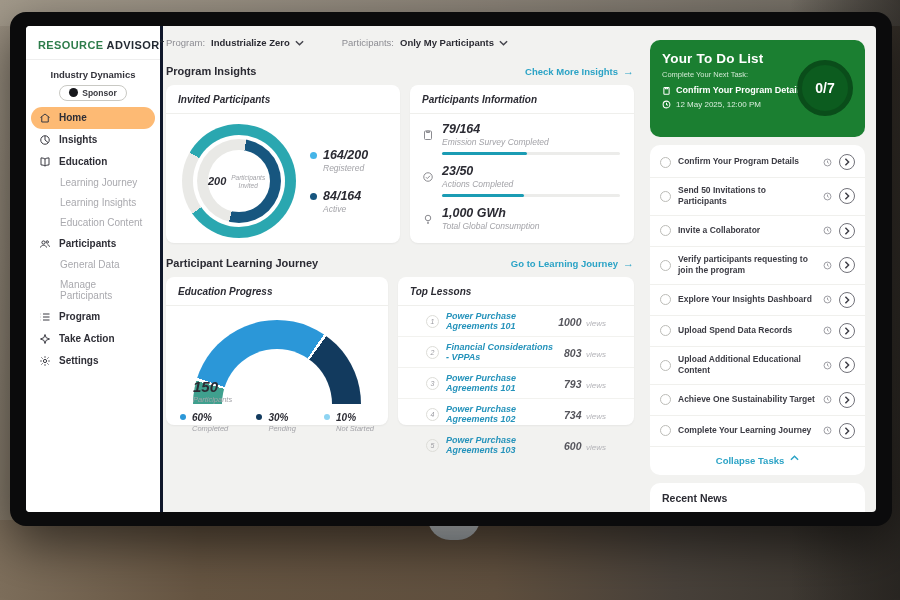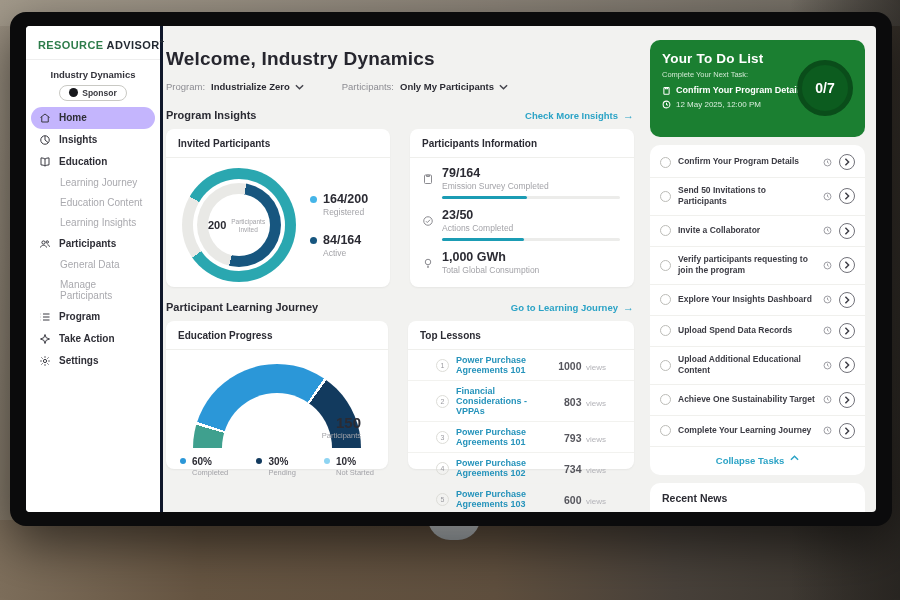--- a/index.html
+++ b/index.html
@@ -32,37 +32,37 @@
   .brand .b2 { color:#232a33; }
   .brand sup { font-size:8px; color:#232a33; }
   .org { text-align:center; font-size:9.5px; font-weight:bold; color:#33333b; margin-top:9px; }
   .sponsor { display:flex; align-items:center; gap:4px; width:max-content; margin:5px auto 6px;
     border:1px solid #c9c9c4; border-radius:10px; padding:2px 9px; font-size:8.5px; font-weight:bold; color:#3a3a40; background:#fff; }
   .sponsor .dot { width:9px; height:9px; border-radius:50%; background:#17181c; }
   .menu { margin-top:4px; }
   .mi { display:flex; align-items:center; gap:8px; padding:5px 13px; font-size:10px;
     font-weight:bold; color:#2e2e36; cursor:pointer; }
   .mi svg { width:12px; height:12px; stroke:#3a3a42; flex:0 0 auto; }
-  .mi.active { background:#c4b5fd; border-radius:14px; margin:0 5px; padding:5px 8px; }
+  .mi.active { background:#fdba74; border-radius:14px; margin:0 5px; padding:5px 8px; }
   .mi.sub { padding:4.5px 13px 4.5px 34px; font-weight:normal; color:#a9a9ae; }
 
   
   .main { position:absolute; left:140px; top:0; width:480px; height:100%; }
   .welcome { margin-top:22px; font-size:19px; font-weight:bold; color:#26262e; letter-spacing:.2px; }
   .filters { display:flex; align-items:center; gap:6px; margin-top:11px; font-size:9.5px; }
   .flabel { color:#8d8d93; }
   .fvalue { font-weight:bold; color:#2b2b33; display:flex; align-items:center; gap:5px; cursor:pointer; }
   .fvalue svg { width:9px; height:6px; stroke:#44444c; }
   .gap28 { width:26px; }
   .secrow { display:flex; align-items:center; justify-content:space-between; margin-top:17px; width:468px; }
   .sectitle { font-size:11px; font-weight:bold; color:#2b2b33; }
   .seclink { font-size:9.5px; font-weight:bold; color:#2ba3c6; cursor:pointer; }
   .seclink .arrow-icon::before { content:"\2192"; margin-left:5px; font-size:11px; }
 
-  .cards { display:flex; gap:20px; margin-top:8px; width:468px; }
+  .cards { display:flex; gap:10px; margin-top:8px; width:468px;font-style:italic; }
   .card { background:#fff; border-radius:8px; box-shadow:0 1px 2px rgba(0,0,0,.05); }
   .card-title { font-size:10px; font-weight:bold; color:#2b2b33; padding:9px 12px 8px; border-bottom:1px solid #efefec; }
 
   .card-invited { width:248px; height:158px; }
   .inv-body { display:flex; align-items:center; padding:10px 10px 0 16px; gap:14px; }
   .donut-o { width:114px; height:114px; border-radius:50%; position:relative; }
   .donut-h1 { position:absolute; left:11px; top:11px; width:92px; height:92px; border-radius:50%; background:#fff; }
   .donut-i { position:absolute; left:4px; top:4px; width:84px; height:84px; border-radius:50%; }
   .donut-h2 { position:absolute; left:11px; top:11px; width:62px; height:62px; border-radius:50%; background:#fff;
     display:flex; flex-direction:row; align-items:center; justify-content:center; text-align:center; }
@@ -80,21 +80,21 @@
   .stat svg { width:12px; height:12px; stroke:#8b8b90; margin-top:4px; flex:0 0 auto; }
   .stat-val { font-size:12.5px; font-weight:bold; color:#2b2b33; }
   .stat-lab { font-size:8.5px; color:#a3a3a8; margin-top:1px; }
   .bar { width:178px; height:3px; background:#ececea; border-radius:2px; margin-top:5px; }
   .bar-fill { height:3px; border-radius:2px; background:#1b9cb4; }
 
   .card-edu { width:222px; height:148px; }
   .gauge-wrap { position:relative; width:168px; height:84px; margin:14px auto 0; overflow:hidden; }
   .gauge { position:absolute; left:0; top:0; width:168px; height:168px; border-radius:50%; }
   .gauge-hole { position:absolute; left:29px; top:29px; width:110px; height:110px; border-radius:50%; background:#fff; }
-  .gauge-center { position:absolute; left:0; bottom:8px; width:168px; text-align:right; }
+  .gauge-center { position:absolute; left:0; bottom:0; width:168px; text-align:left; }
   .gauge-val { font-size:15px; font-weight:bold; color:#2b2b33; }
   .gauge-lab { font-size:7.5px; color:#a3a3a8; }
   .gauge-legend { display:flex; justify-content:space-between; padding:8px 14px 0; }
   .gauge-legend .leg-val { font-size:10px; }
   .gauge-legend .leg-lab { font-size:7.5px; }
   .gauge-legend .leg-dot { width:6px; height:6px; margin-top:2px; }
 
   .card-lessons { flex:1; height:148px; }
   .lesson { display:flex; align-items:center; gap:7px; padding:5px 28px; border-bottom:1px solid #f2f2ef; }
   .lesson:last-child { border-bottom:none; }
@@ -178,24 +178,24 @@
                   <path d="M12 6c-2-1.6-5-2.2-8-2.2v14c3 0 6 .6 8 2.2 2-1.6 5-2.2 8-2.2v-14c-3 0-6 .6-8 2.2z"></path>
                   <path d="M12 6v14"></path>
                 </svg>
               </span>
               <span>Education</span>
             </div>
             <div class="mi sub">
               <span>Learning Journey</span>
             </div>
             <div class="mi sub">
+              <span>Learning Insights</span>
+            </div>
+            <div class="mi sub">
               <span>Education Content</span>
-            </div>
-            <div class="mi sub">
-              <span>Learning Insights</span>
             </div>
             <div class="mi">
               <span style="display: flex;">
                 <svg viewBox="0 0 24 24" fill="none" stroke-width="2">
                   <circle cx="9" cy="9" r="3.2"></circle>
                   <path d="M3 19c.8-3 3-4.5 6-4.5s5.2 1.5 6 4.5"></path>
                   <circle cx="16.5" cy="8" r="2.4"></circle>
                   <path d="M17 13.5c2.3.3 3.6 1.7 4 4"></path>
                 </svg>
               </span>
@@ -230,21 +230,20 @@
                   <circle cx="12" cy="12" r="3.2"></circle>
                   <path d="M12 2.5v3M12 18.5v3M2.5 12h3M18.5 12h3M5 5l2.1 2.1M16.9 16.9L19 19M19 5l-2.1 2.1M7.1 16.9L5 19"></path>
                 </svg>
               </span>
               <span>Settings</span>
             </div>
           </div>
       </div>
 
       <div class="main">
-        <div class="welcome">Welcome, Industry Dynamics</div>
 
         <div class="filters">
           <span class="flabel">Program:</span>
           <span class="fvalue">
             <span>Industrialize Zero</span>
             <svg viewBox="0 0 10 6" fill="none" stroke-width="1.6">
                 <path d="M1 1l4 4 4-4"></path>
               </svg>
           </span>
           <span class="gap28"></span>

